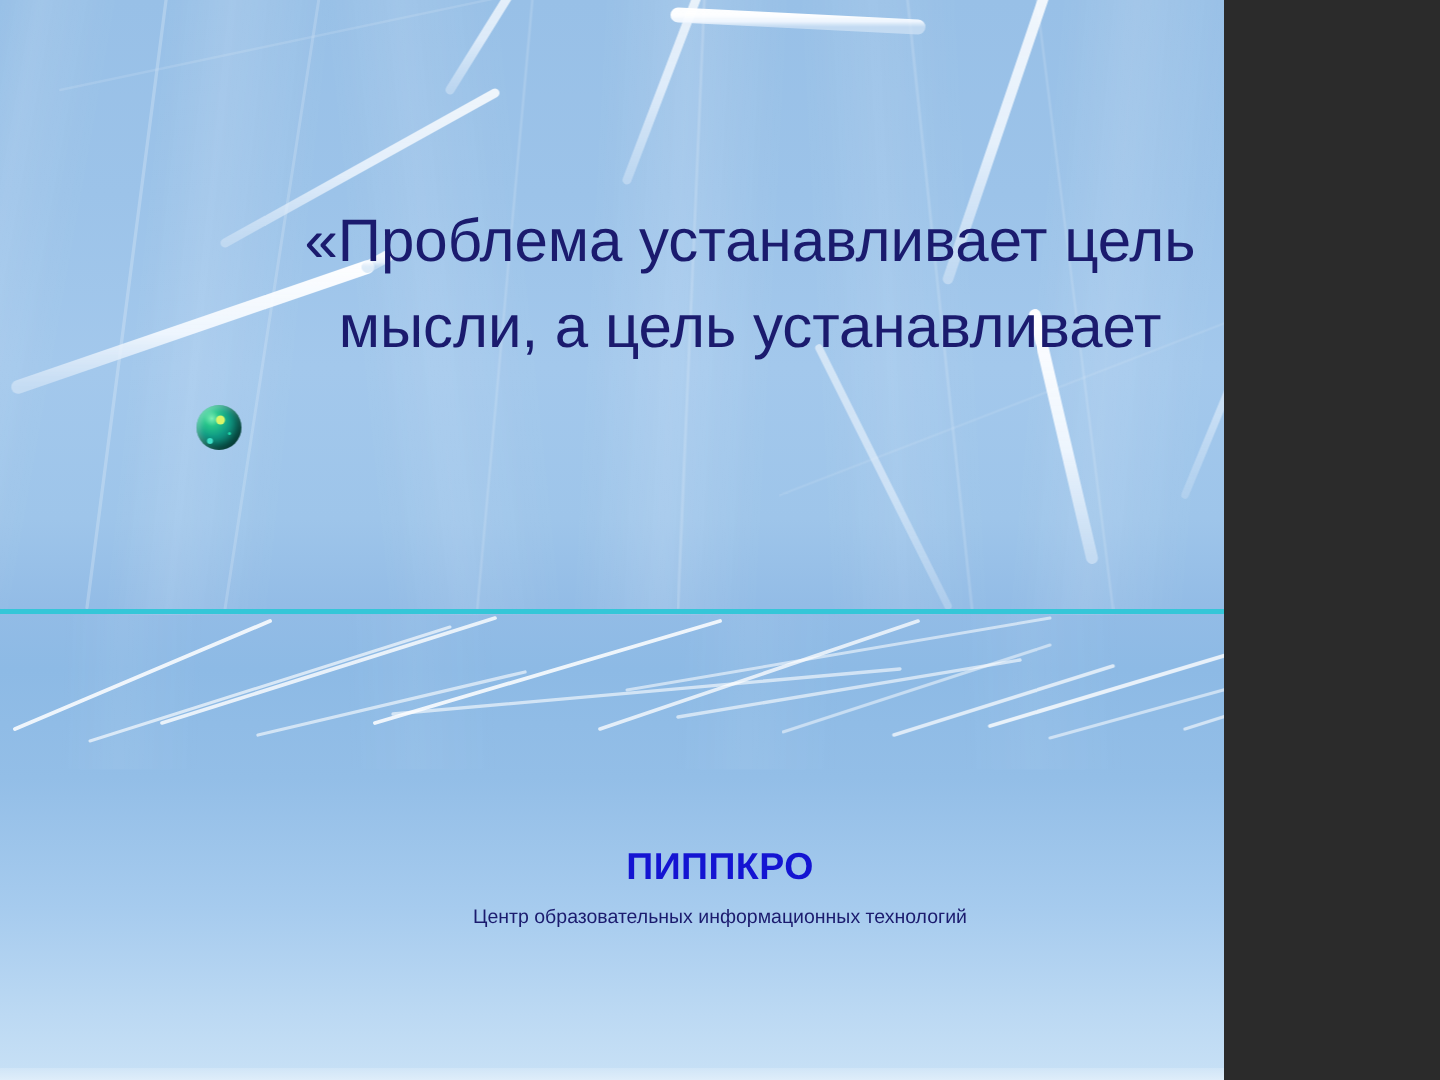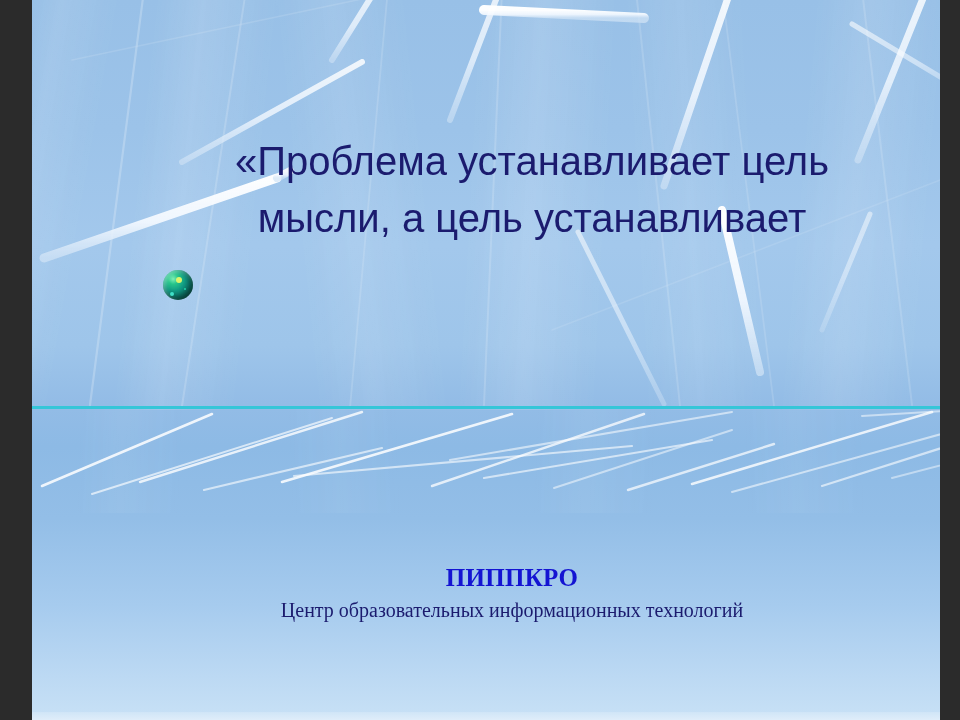--- a/index.html
+++ b/index.html
@@ -3,26 +3,25 @@
 <meta charset="utf-8">
 <title>Slide</title>
 <style>
   html, body {
     margin: 0;
     padding: 0;
     background: #2b2b2b;
   }
   #slide {
     position: relative;
-    width: 908px;
+    width: 816px;
     height: 720px;
     overflow: hidden;
     font-family: "Liberation Sans", "DejaVu Sans", sans-serif;
     background: #f9a8d4;
-    margin-left: 32px;
   }
 
   
   .bg-base {
     position: absolute;
     inset: 0;
     background: linear-gradient(180deg,
         #98c0e7 0%,
         #9cc3e9 18%,
         #a3c8ec 34%,
@@ -122,32 +121,31 @@
     font-weight: 400;
     white-space: nowrap;
   }
 
   .footer-block {
     position: absolute;
     left: 80px;
     top: 561px;
     width: 800px;
     text-align: center;
-    font-family: Liberation Serif, serif;
   }
   .org-name {
     color: #1414d2;
     font-size: 25px;
     font-weight: bold;
     line-height: 34px;
     letter-spacing: .3px;
   }
   .footer-line {
     color: #1b1b6e;
-    font-size: 20px;
+    font-size: 13px;
     line-height: 31px;
     font-weight: 400;
   }
 </style>
 </head>
 <body>
 
 <div id="slide">
 
   <div class="bg-base"></div>

